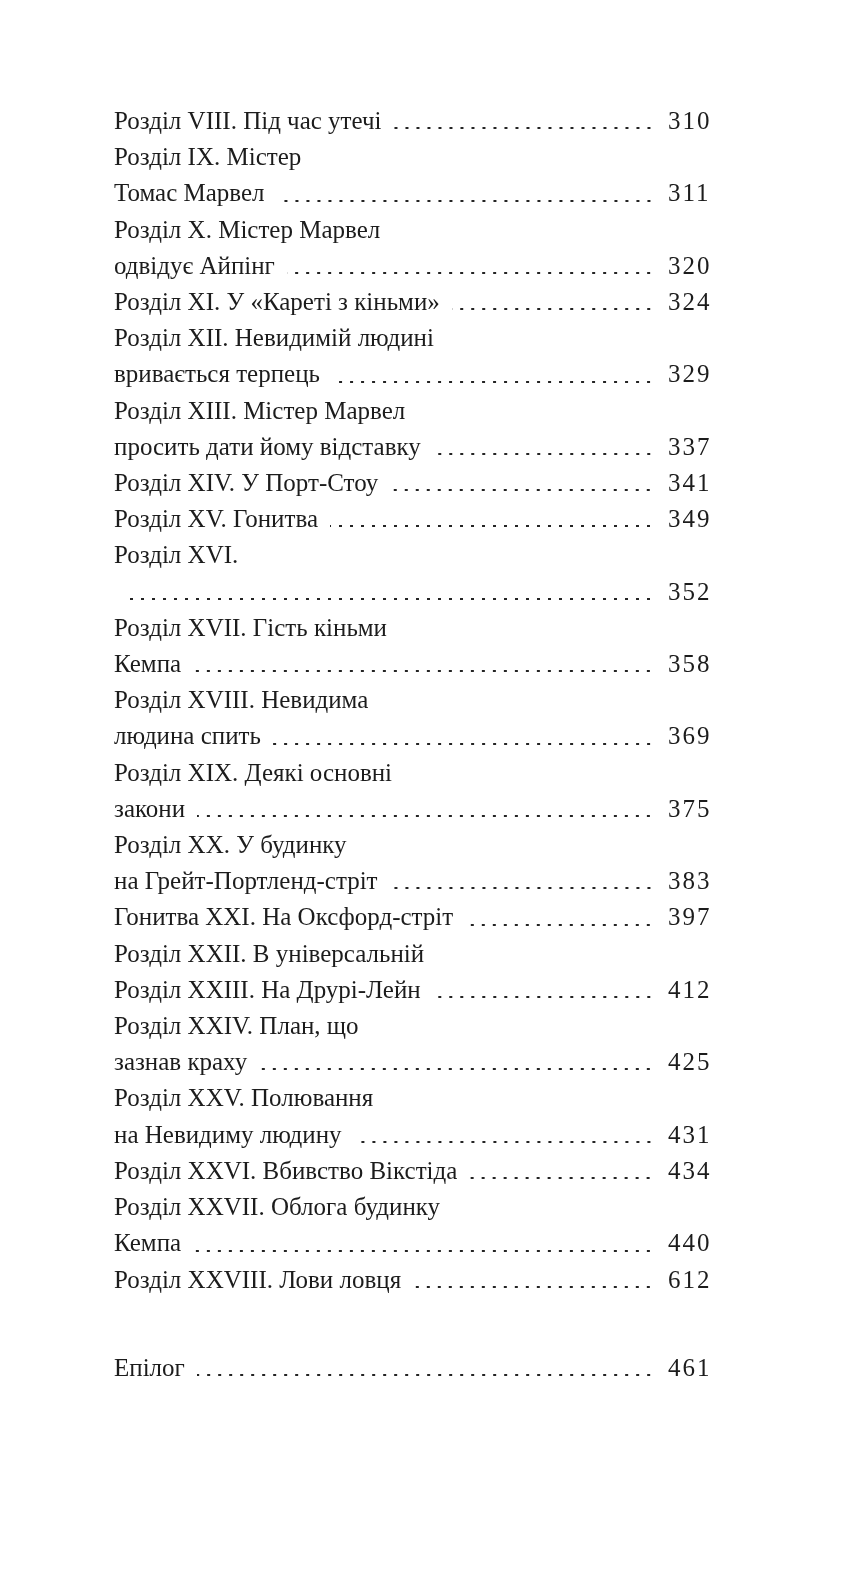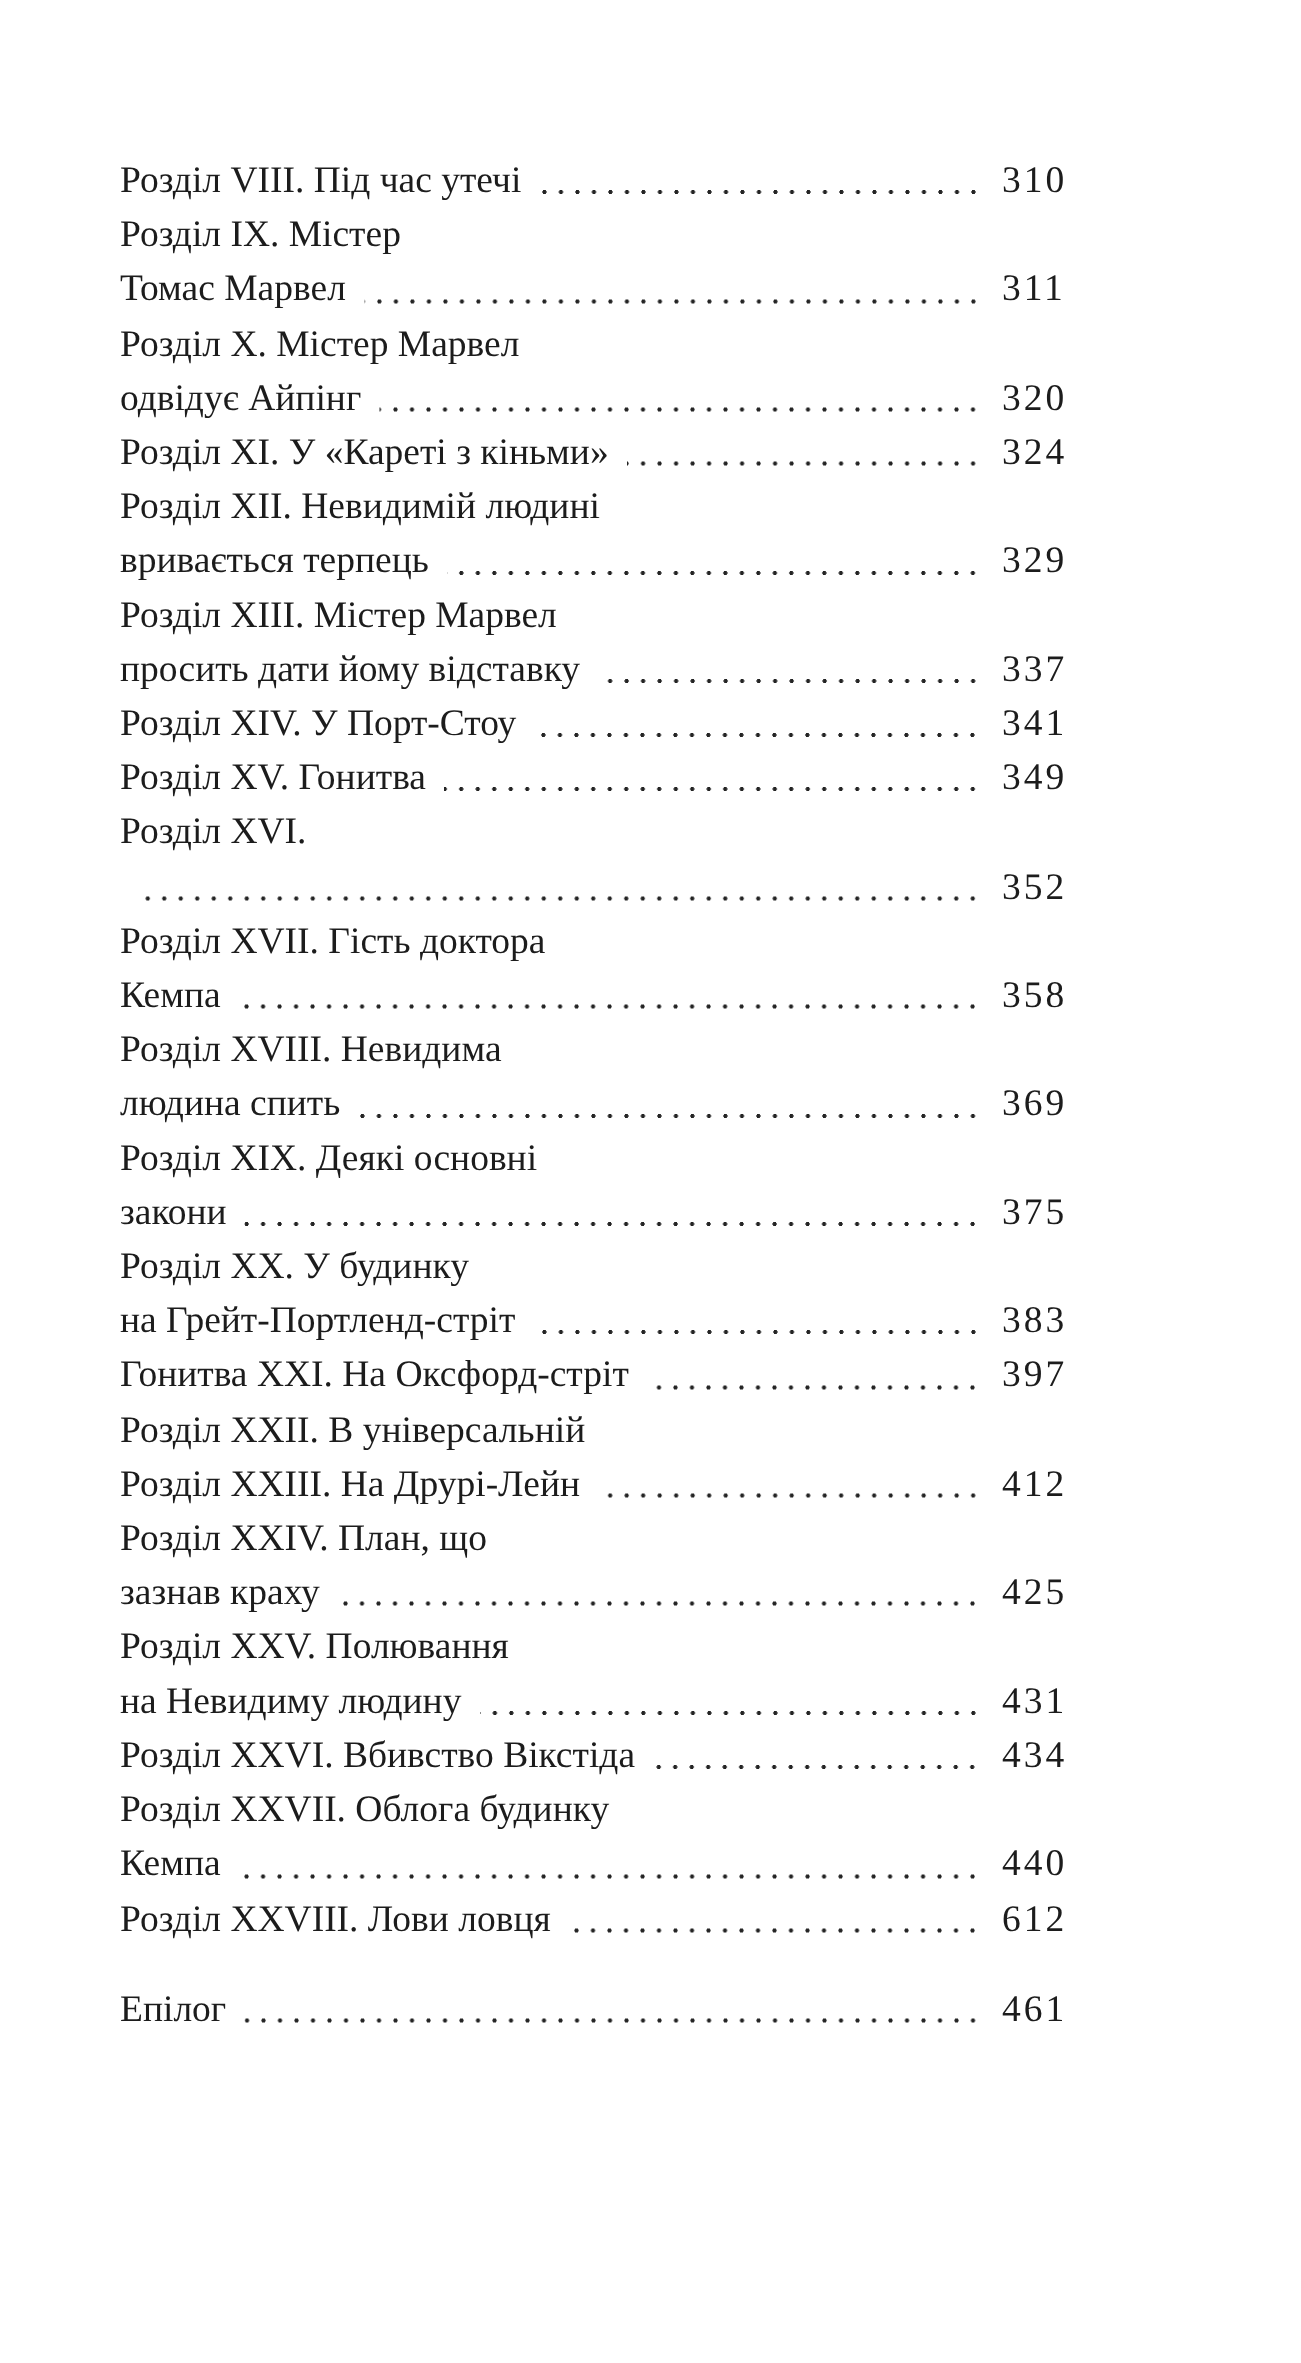--- a/index.html
+++ b/index.html
@@ -11,21 +11,21 @@
     width: 867px;
     height: 1575px;
     overflow: hidden;
     font-family: "Liberation Serif", "DejaVu Serif", serif;
     color: #1c1c1c;
   }
   .book-page {
     box-sizing: border-box;
     width: 867px;
     height: 1575px;
-    padding: 103px 147px 0 80px;
+    padding: 103px 147px 0 114px;
     background: #ffffff;
   }
   .toc-list { width: 100%; }
   .toc-row {
     display: flex;
     align-items: baseline;
     font-size: 25px;
     line-height: 36.2px;
     font-weight: 400;
   }
@@ -44,21 +44,21 @@
     background-position: right 0px bottom 9px;
   }
   .pg {
     flex: 0 0 52px;
     width: 52px;
     letter-spacing: 2px;
     font-variant-numeric: oldstyle-nums;
     font-feature-settings: "onum" 1;
   }
   .section-break {
-    margin-top: 24px;
+    margin-top: 52px;
   }
 </style>
 </head>
 <body>
 
 <div class="book-page">
   <div class="toc-list">
       <div class="toc-row">
         <span class="toc-title">Розділ VIII. Під час утечі</span>
         <span class="leader"></span>
@@ -112,21 +112,21 @@
         <span class="pg">349</span>
       </div>
       <div class="toc-row">
         <span class="toc-title">Розділ XVI.</span>
       </div>
       <div class="toc-row">
         <span class="leader"></span>
         <span class="pg">352</span>
       </div>
       <div class="toc-row">
-        <span class="toc-title">Розділ XVII. Гість доктора</span>
+        <span class="toc-title">Розділ XVII. Гість кіньми</span>
       </div>
       <div class="toc-row">
         <span class="toc-title">Кемпа</span>
         <span class="leader"></span>
         <span class="pg">358</span>
       </div>
       <div class="toc-row">
         <span class="toc-title">Розділ XVIII. Невидима</span>
       </div>
       <div class="toc-row">

